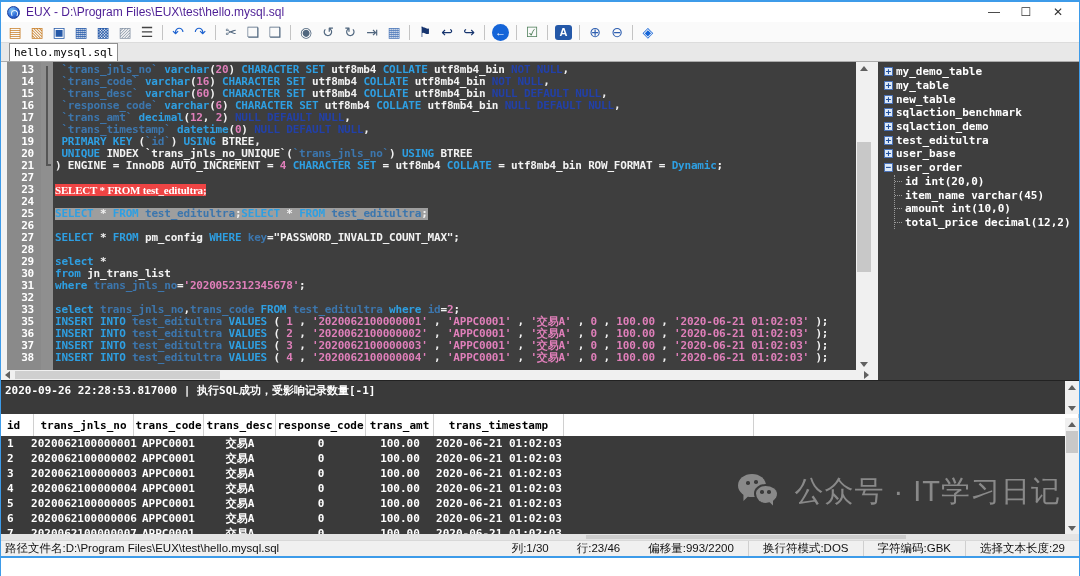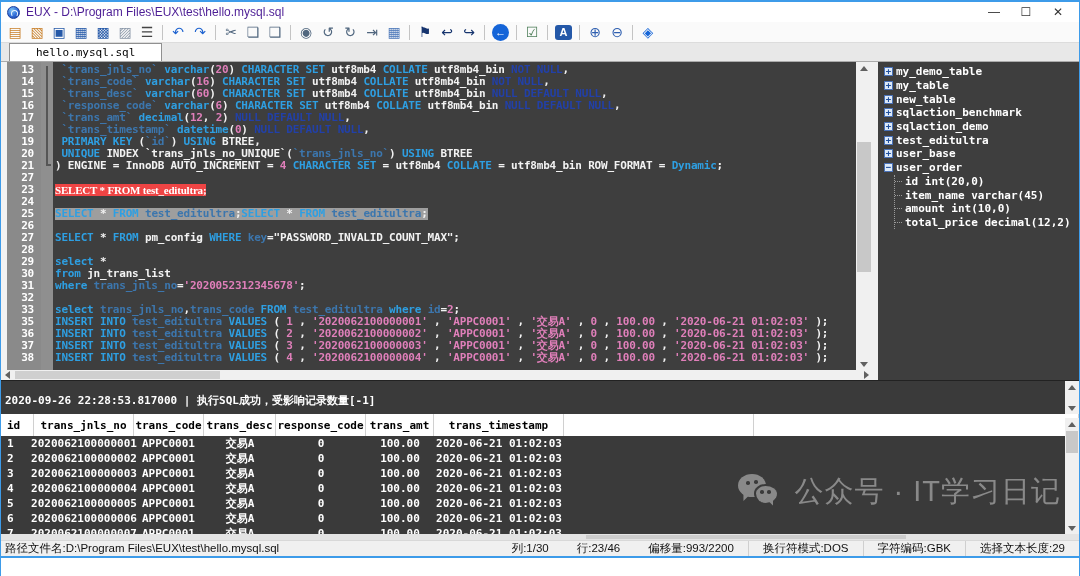--- a/index.html
+++ b/index.html
@@ -39,21 +39,21 @@
   .tbtn.circle{width:17px;height:17px;border-radius:50%;background:#1565d8;color:#fff !important;
     font-size:11px;margin:0 2px;}
   .tbtn.badge{width:17px;height:15px;border-radius:3px;background:#2458a8;color:#fff !important;
     font-size:11px;font-weight:bold;margin:0 2px;}
 
   
   .tabbar{height:19px;flex:none;background:#e8e8e8;display:flex;align-items:flex-end;
     padding-left:8px;border-bottom:1px solid #aaa;}
   .tab{height:18px;background:#fff;border:1px solid #909090;border-bottom:none;
     font-family:"DejaVu Sans Mono",monospace;font-size:11px;color:#000;
-    padding:0 26px;display:flex;align-items:center;}
+    padding:0 4px;display:flex;align-items:center;}
 
   
   .main{height:318px;flex:none;display:flex;background:#f0f0f0;}
   .left-col{width:871px;flex:none;display:flex;flex-direction:column;}
   .editor-row{height:308px;display:flex;}
   .editor{flex:1;background:var(--codebg);position:relative;overflow:hidden;
     font-family:"DejaVu Sans Mono",monospace;font-size:11px;font-weight:bold;letter-spacing:-0.2px;}
   .left-strip{position:absolute;left:0;top:0;width:6px;height:100%;background:#f2f2f2;}
   .code-lines{position:absolute;left:6px;top:2px;right:0;}
   .crow{display:flex;height:12px;line-height:12px;white-space:pre;}
@@ -92,21 +92,21 @@
   .tbox{width:9px;height:9px;flex:none;background:#dce9f8;border:1px solid #4a72b8;color:#1d4e9e;
     font-size:9px;line-height:7px;text-align:center;margin-right:3px;font-weight:bold;}
   .kids{margin-left:10px;border-left:1px dotted #9a9a9a;}
   .krow{height:13.7px;display:flex;align-items:center;white-space:nowrap;}
   .kdash{width:7px;height:1px;border-top:1px dotted #9a9a9a;margin-right:3px;flex:none;}
 
   
   .log{height:34px;flex:none;background:var(--panelbg);position:relative;
     border-top:1px solid #222;}
   .log-text{font-family:"DejaVu Sans Mono",monospace;font-size:11px;font-weight:bold;color:#fff;
-    padding:12px 4px;white-space:nowrap;}
+    padding:2px 4px;white-space:nowrap;}
   .log-scroll{position:absolute;right:0;top:0;width:14px;height:100%;background:#f0f0f0;}
 
   
   .results{height:120px;flex:none;position:relative;background:var(--panelbg);overflow:hidden;}
   .rgrid{display:grid;grid-template-columns:33px 100px 70px 72px 90px 68px 130px 190px 1fr;}
   .rheader{background:#fff;height:22px;}
   .hcell{font-family:"DejaVu Sans Mono",monospace;font-size:11px;font-weight:bold;color:#000;
     display:flex;align-items:center;justify-content:center;border-right:1px solid #d0d0d0;height:22px;}
   .hcell.first{justify-content:flex-start;padding-left:6px;}
   .rbody{position:absolute;top:22px;left:0;right:14px;bottom:0;overflow:hidden;}

